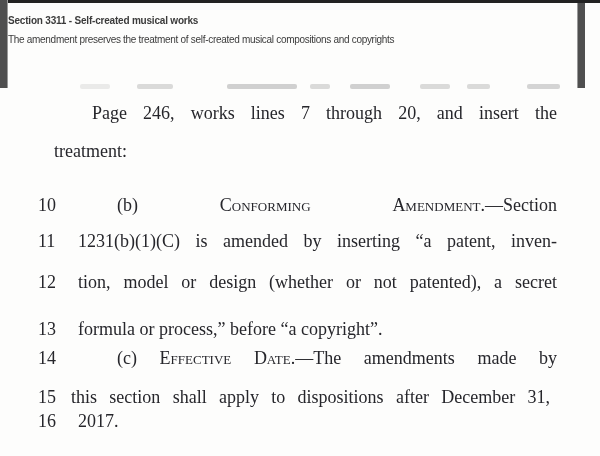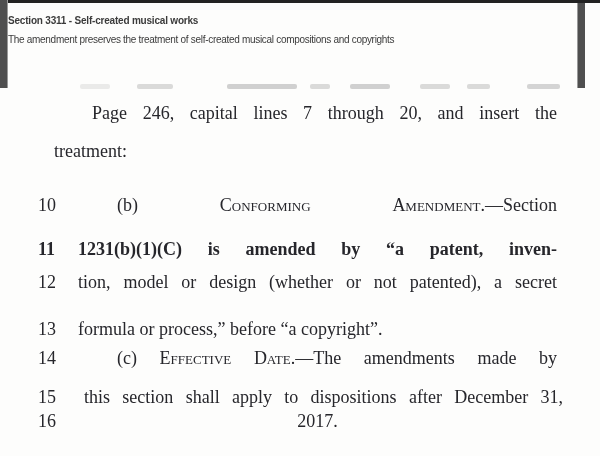--- a/index.html
+++ b/index.html
@@ -83,48 +83,49 @@
     <div class="remnant" style="left:420px; width:30px;"></div>
     <div class="remnant" style="left:467px; width:23px;"></div>
     <div class="remnant" style="left:527px; width:33px; background:rgba(95,95,95,0.26);"></div>
   </div>
 
   <div class="bill" id="bill-lines">
       <div class="line" style="top: 101px;">
         <div class="ltext just" style="left: 54px; width: 465px; padding-left: 38px;">
           <span class="word"><span>Page</span></span>
           <span class="word"><span>246,</span></span>
-          <span class="word"><span>capital</span></span>
+          <span class="word"><span>works</span></span>
           <span class="word"><span>lines</span></span>
           <span class="word"><span>7</span></span>
           <span class="word"><span>through</span></span>
           <span class="word"><span>20,</span></span>
           <span class="word"><span>and</span></span>
           <span class="word"><span>insert</span></span>
           <span class="word"><span>the</span></span>
         </div>
       </div>
       <div class="line" style="top: 138.5px;">
         <div class="ltext" style="left: 54px; width: 503px;"><span class="word"><span>treatment:</span></span></div>
       </div>
       <div class="line" style="top: 193px;">
         <span class="lnum">10</span>
         <div class="ltext just" style="left: 78px; width: 440px; padding-left: 39px;">
           <span class="word"><span>(b)</span></span>
           <span class="word"><span class="sc">Conforming</span></span>
           <span class="word"><span class="sc">Amendment.</span><span>—Section</span></span>
         </div>
       </div>
-      <div class="line" style="top: 237px; font-weight: bold;">
+      <div class="line" style="top: 229px;">
         <span class="lnum">11</span>
         <div class="ltext just" style="left: 78px; width: 479px;">
           <span class="word"><span>1231(b)(1)(C)</span></span>
           <span class="word"><span>is</span></span>
           <span class="word"><span>amended</span></span>
           <span class="word"><span>by</span></span>
+          <span class="word"><span>inserting</span></span>
           <span class="word"><span>“a</span></span>
           <span class="word"><span>patent,</span></span>
           <span class="word"><span>inven-</span></span>
         </div>
       </div>
       <div class="line" style="top: 269.6px;">
         <span class="lnum">12</span>
         <div class="ltext just" style="left: 78px; width: 479px;">
           <span class="word"><span>tion,</span></span>
           <span class="word"><span>model</span></span>
@@ -148,31 +149,31 @@
           <span class="word"><span>(c)</span></span>
           <span class="word"><span class="sc">Effective</span></span>
           <span class="word"><span class="sc">Date.</span><span>—The</span></span>
           <span class="word"><span>amendments</span></span>
           <span class="word"><span>made</span></span>
           <span class="word"><span>by</span></span>
         </div>
       </div>
       <div class="line" style="top: 384.5px;">
         <span class="lnum">15</span>
-        <div class="ltext just" style="left: 84px; width: 479px;">
+        <div class="ltext just" style="left: 71px; width: 479px;">
           <span class="word"><span>this</span></span>
           <span class="word"><span>section</span></span>
           <span class="word"><span>shall</span></span>
           <span class="word"><span>apply</span></span>
           <span class="word"><span>to</span></span>
           <span class="word"><span>dispositions</span></span>
           <span class="word"><span>after</span></span>
           <span class="word"><span>December</span></span>
           <span class="word"><span>31,</span></span>
         </div>
       </div>
       <div class="line" style="top: 409px;">
         <span class="lnum">16</span>
-        <div class="ltext" style="left: 78px; width: 479px; text-align: center;"><span class="word"><span>2017.</span></span></div>
+        <div class="ltext" style="left: 78px; width: 479px;"><span class="word"><span>2017.</span></span></div>
       </div>
     </div>
 
 </div>
 
 </body></html>

